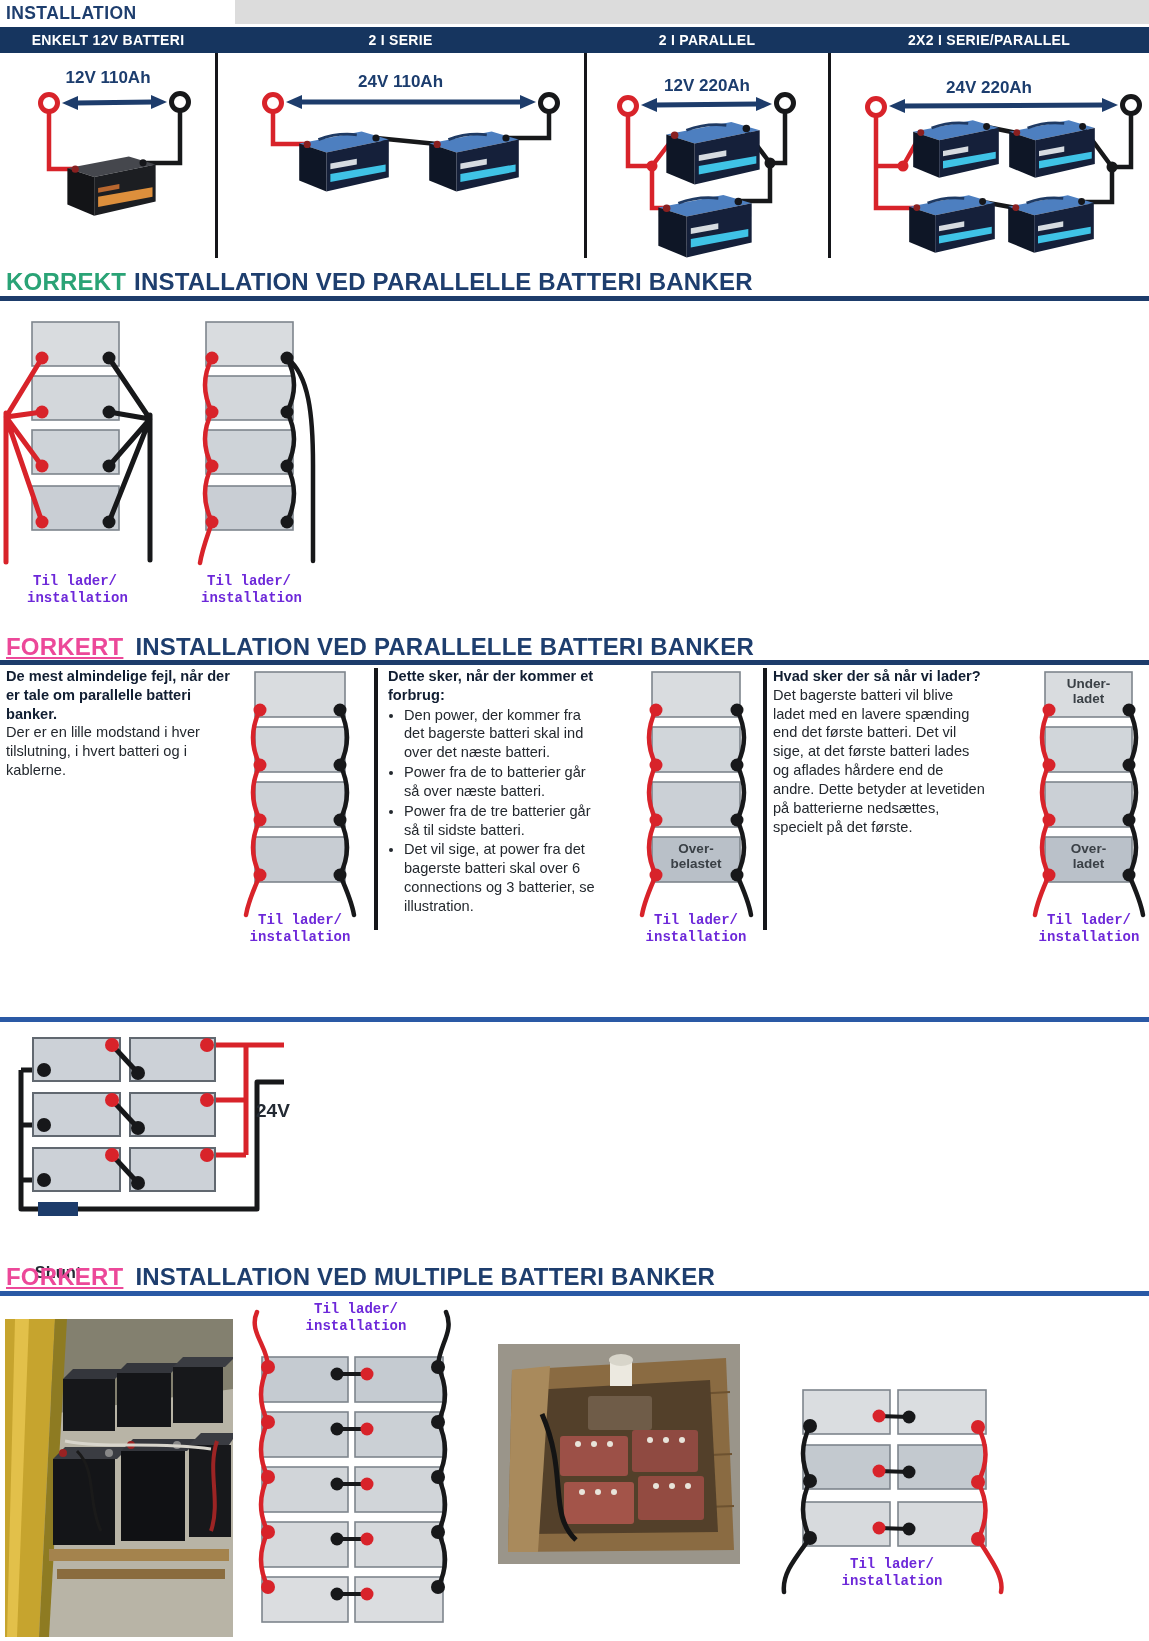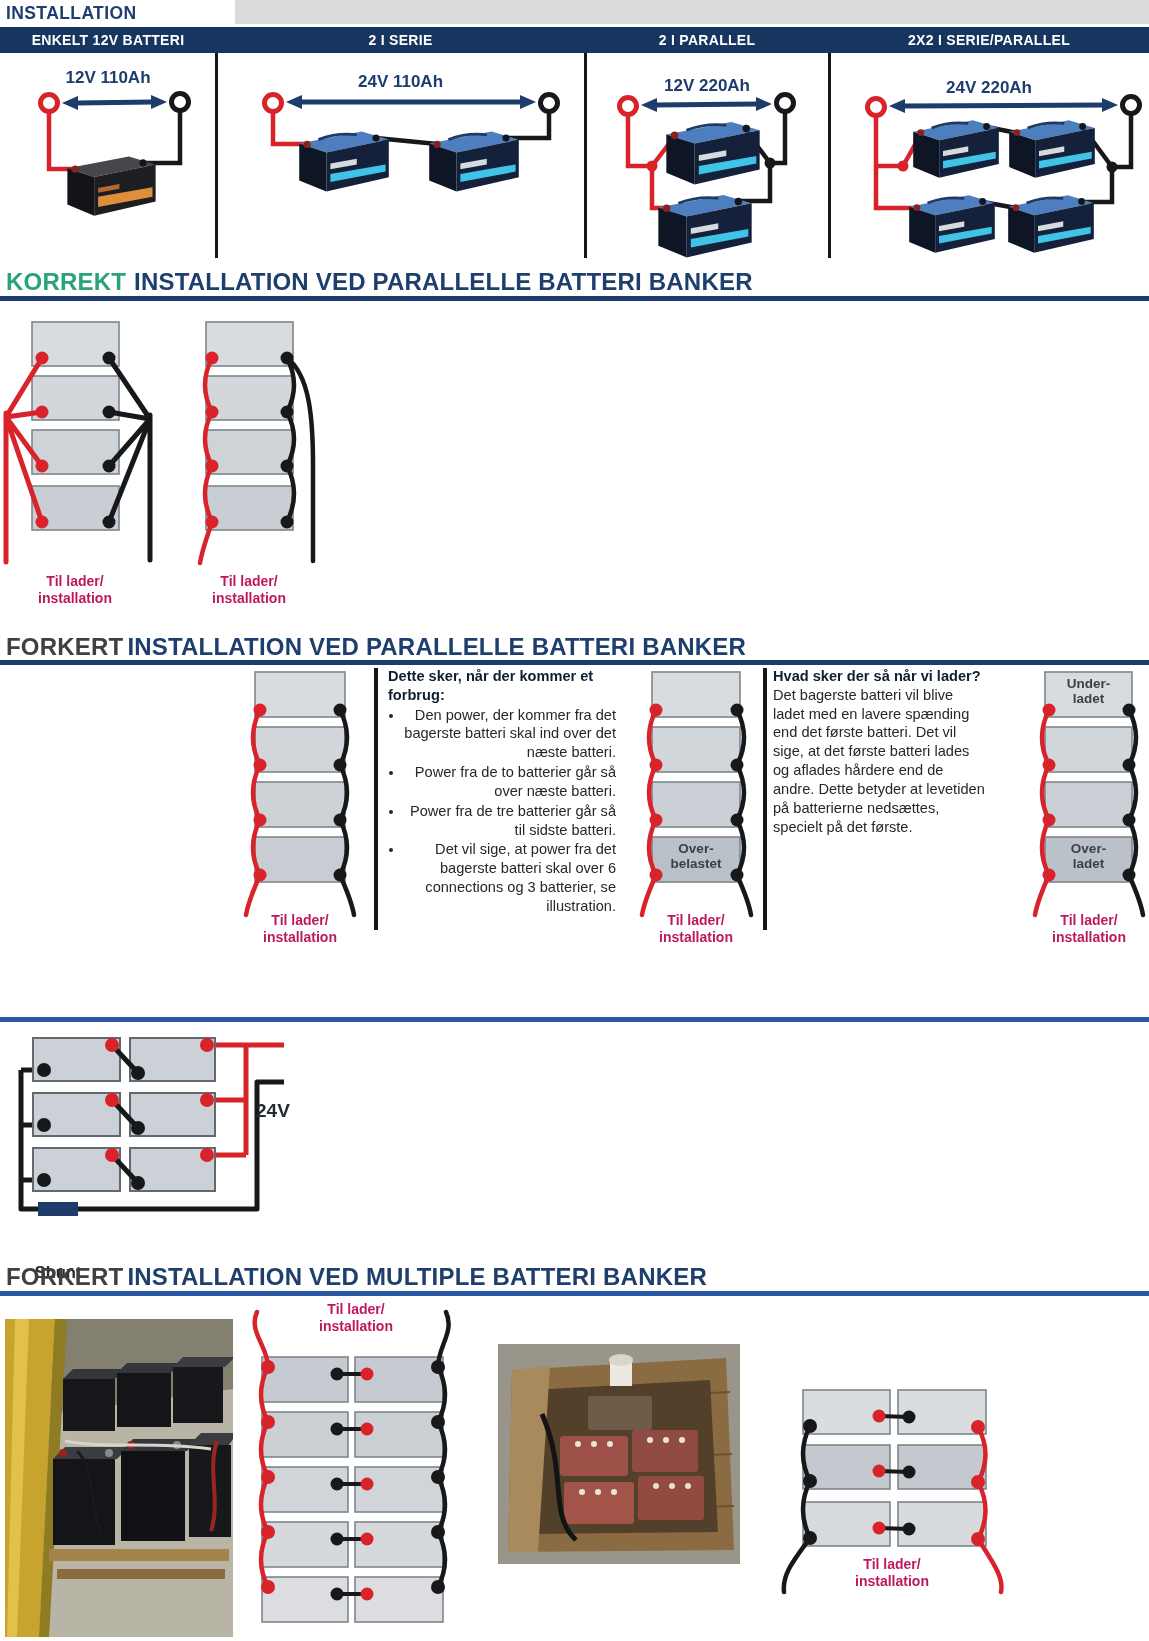--- a/index.html
+++ b/index.html
@@ -7,31 +7,31 @@
         font-family:"Liberation Sans",sans-serif;overflow:hidden;}
   .abs{position:absolute;}
   .title{font-size:17.5px;font-weight:bold;color:#1e3e6e;letter-spacing:.4px;}
   .topstrip{background:#dcdcdc;}
   .hdrbar{display:flex;background:#16355f;height:26px;}
   .hdrcell{color:#fff;font-size:14px;font-weight:bold;text-align:center;line-height:26px;letter-spacing:.3px;}
   .vline{background:#15161a;}
   .rating{font-size:17px;font-weight:bold;color:#1c3d6e;text-align:center;}
   .sech{font-size:24px;font-weight:bold;color:#1e3e6e;white-space:nowrap;letter-spacing:.2px;}
   .sech .ok{color:#2aa376;margin-right:8px;}
-  .sech .bad{color:#404040;margin-right:4px;}
+  .sech .bad{color:#ec4899;margin-right:12px;text-decoration:underline;}
   .rule{height:4.5px;background:#1d3c6b;}
   .rule.br{background:#2a59a5;}
-  .til{font-size:14px;font-weight:bold;color:#be185d;text-align:center;white-space:pre-line;line-height:1.22;}
+  .til{font-size:14px;font-weight:bold;color:#6d28d9;text-align:center;white-space:pre-line;line-height:1.22;font-family:Liberation Mono, monospace;}
   .batlbl{font-size:13.5px;font-weight:bold;color:#3a4046;text-align:center;white-space:pre-line;line-height:1.12;}
   .vlabel{font-weight:bold;color:#232a33;margin-top:47px;}
   .txt{font-size:14.6px;line-height:1.29;color:#23282e;}
   .txt p{margin:0;}
   .txt .lead{font-weight:bold;color:#111e32;}
   .txt ul{margin:1px 0 0 0;padding-left:16px;}
-  .txt li{margin:0 0 1px 0;text-align:right;}
+  .txt li{margin:0 11px 1px 0;}
   svg{display:block;}
 </style>
 </head>
 <body>
 
 <div class="page">
 
   <svg width="0" height="0" style="position:absolute">
     <defs>
       <symbol id="sb" viewBox="0 0 120 85">
@@ -191,20 +191,24 @@
 installation</div>
 
   <div class="abs sech" style="left:6px;top:633px;">
     <span class="bad">FORKERT</span><span>INSTALLATION VED PARALLELLE BATTERI BANKER</span>
   </div>
   <div class="abs rule" style="left:0;top:660px;width:1149px;"></div>
 
   <div class="abs vline" style="left:374px;top:668px;width:3.5px;height:262px;"></div>
   <div class="abs vline" style="left:763px;top:668px;width:3.5px;height:262px;"></div>
 
+  <div class="abs txt" style="left:6px;top:667px;width:232px;">
+    <p class="lead">De mest almindelige fejl, når der er tale om parallelle batteri banker.</p>
+    <p>Der er en lille modstand i hver tilslutning, i hvert batteri og i kablerne.</p>
+  </div>
 
   <div class="abs txt" style="left:388px;top:667px;width:228px;">
     <p class="lead">Dette sker, når der kommer et forbrug:</p>
     <ul>
       <li>Den power, der kommer fra det bagerste batteri skal ind over det næste batteri.</li>
       <li>Power fra de to batterier går så over næste batteri.</li>
       <li>Power fra de tre batterier går så til sidste batteri.</li>
       <li>Det vil sige, at power fra det bagerste batteri skal over 6 connections og 3 batterier, se illustration.</li>
     </ul>
   </div>

